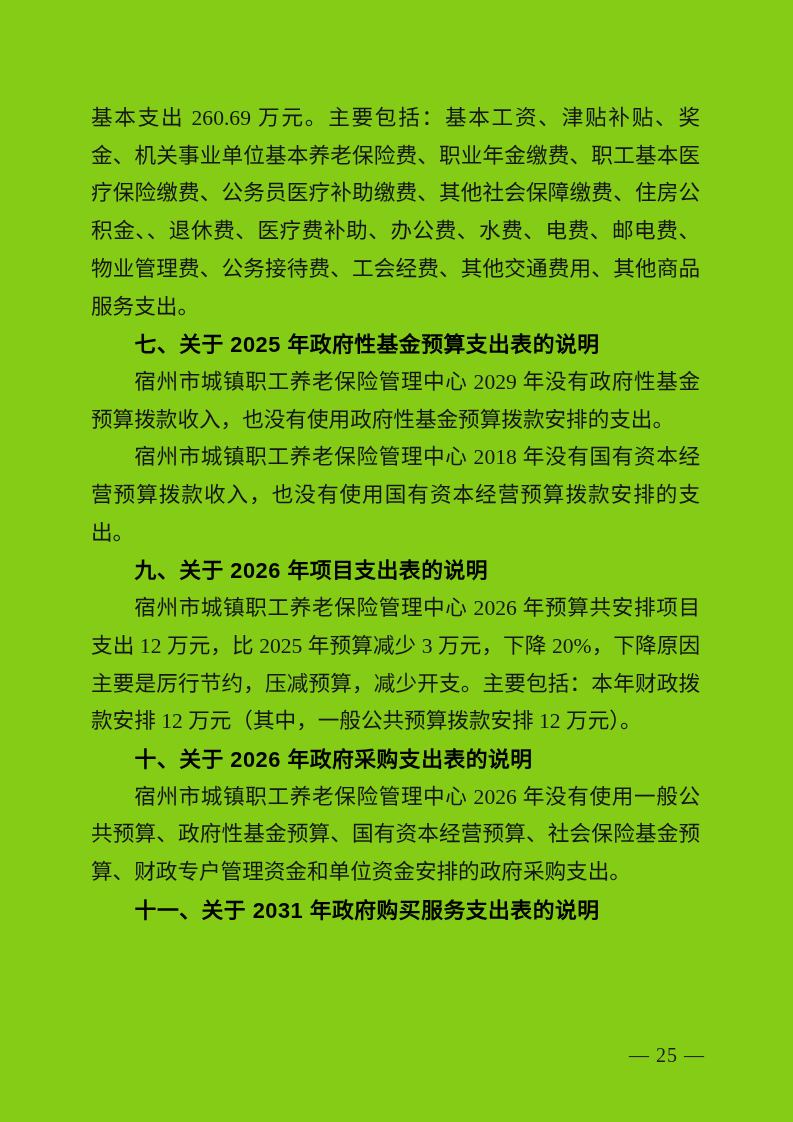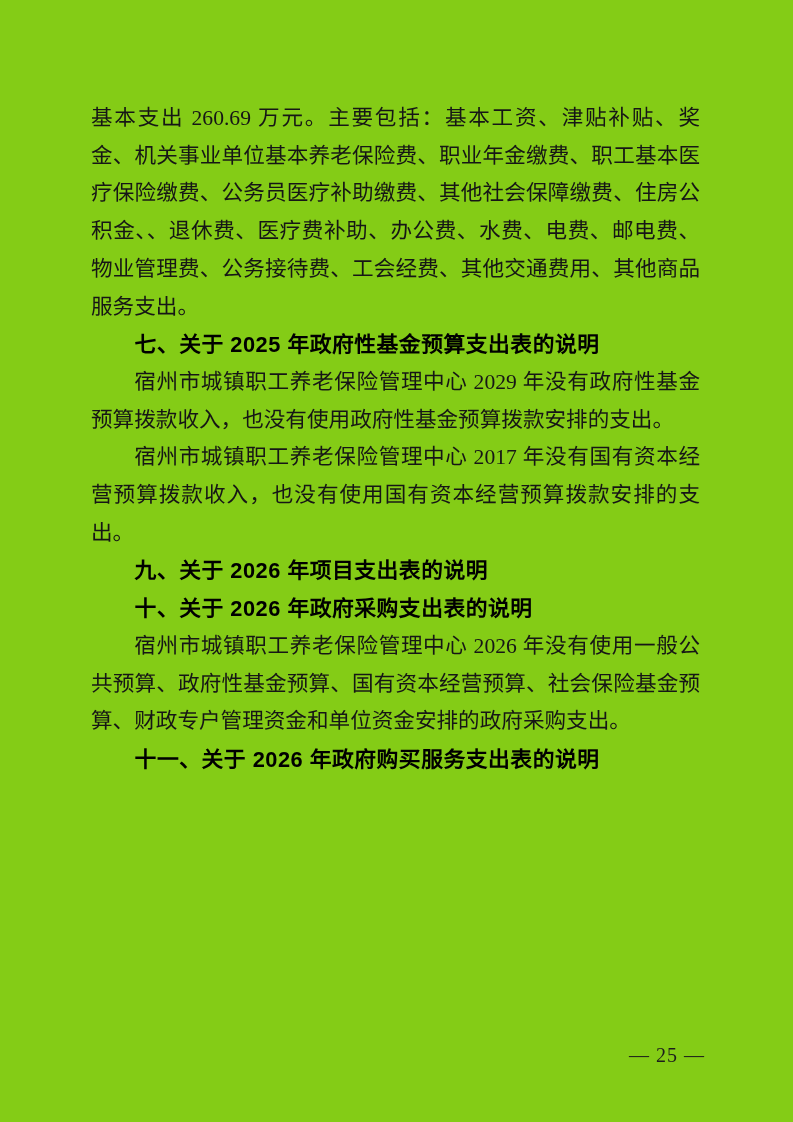--- a/index.html
+++ b/index.html
@@ -65,29 +65,30 @@
 <div class="sheet">
 
   <div class="content">
     <p class="para no-indent">基本支出 260.69 万元。主要包括：基本工资、津贴补贴、奖金、机关事业单位基本养老保险费、职业年金缴费、职工基本医疗保险缴费、公务员医疗补助缴费、其他社会保障缴费、住房公积金、、退休费、医疗费补助、办公费、水费、电费、邮电费、物业管理费、公务接待费、工会经费、其他交通费用、其他商品服务支出。</p>
 
     <h2 class="hd">七、关于 2025 年政府性基金预算支出表的说明</h2>
 
     <p class="para">宿州市城镇职工养老保险管理中心 2029 年没有政府性基金预算拨款收入，也没有使用政府性基金预算拨款安排的支出。</p>
 
 
-    <p class="para">宿州市城镇职工养老保险管理中心 2017 年没有国有资本经营预算拨款收入，也没有使用国有资本经营预算拨款安排的支出。</p>
+    <p class="para">宿州市城镇职工养老保险管理中心 2018 年没有国有资本经营预算拨款收入，也没有使用国有资本经营预算拨款安排的支出。</p>
 
     <h2 class="hd">九、关于 2026 年项目支出表的说明</h2>
 
+    <p class="para">宿州市城镇职工养老保险管理中心 2026 年预算共安排项目支出 12 万元，比 2025 年预算减少 3 万元，下降 20%，下降原因主要是厉行节约，压减预算，减少开支。主要包括：本年财政拨款安排 12 万元（其中，一般公共预算拨款安排 12 万元）。</p>
 
     <h2 class="hd">十、关于 2026 年政府采购支出表的说明</h2>
 
     <p class="para">宿州市城镇职工养老保险管理中心 2026 年没有使用一般公共预算、政府性基金预算、国有资本经营预算、社会保险基金预算、财政专户管理资金和单位资金安排的政府采购支出。</p>
 
-    <h2 class="hd">十一、关于 2026 年政府购买服务支出表的说明</h2>
+    <h2 class="hd">十一、关于 2031 年政府购买服务支出表的说明</h2>
 
 
   </div>
 
   <div class="footer">— 25 —</div>
 
 </div>
 
 </body></html>

